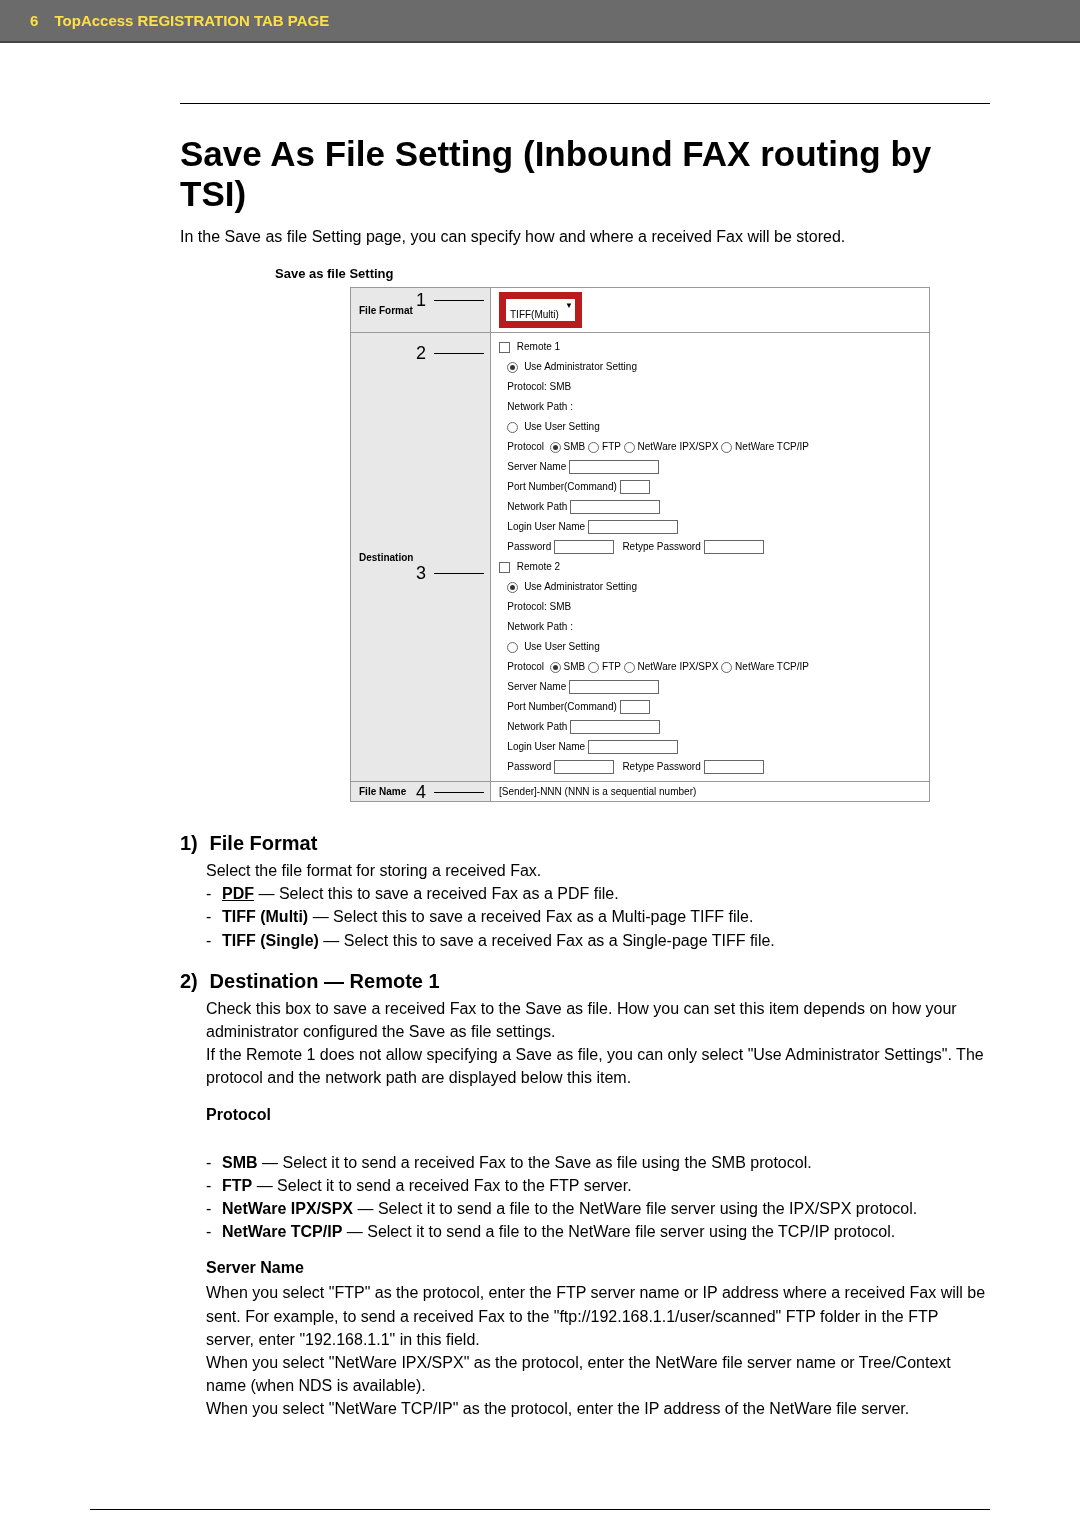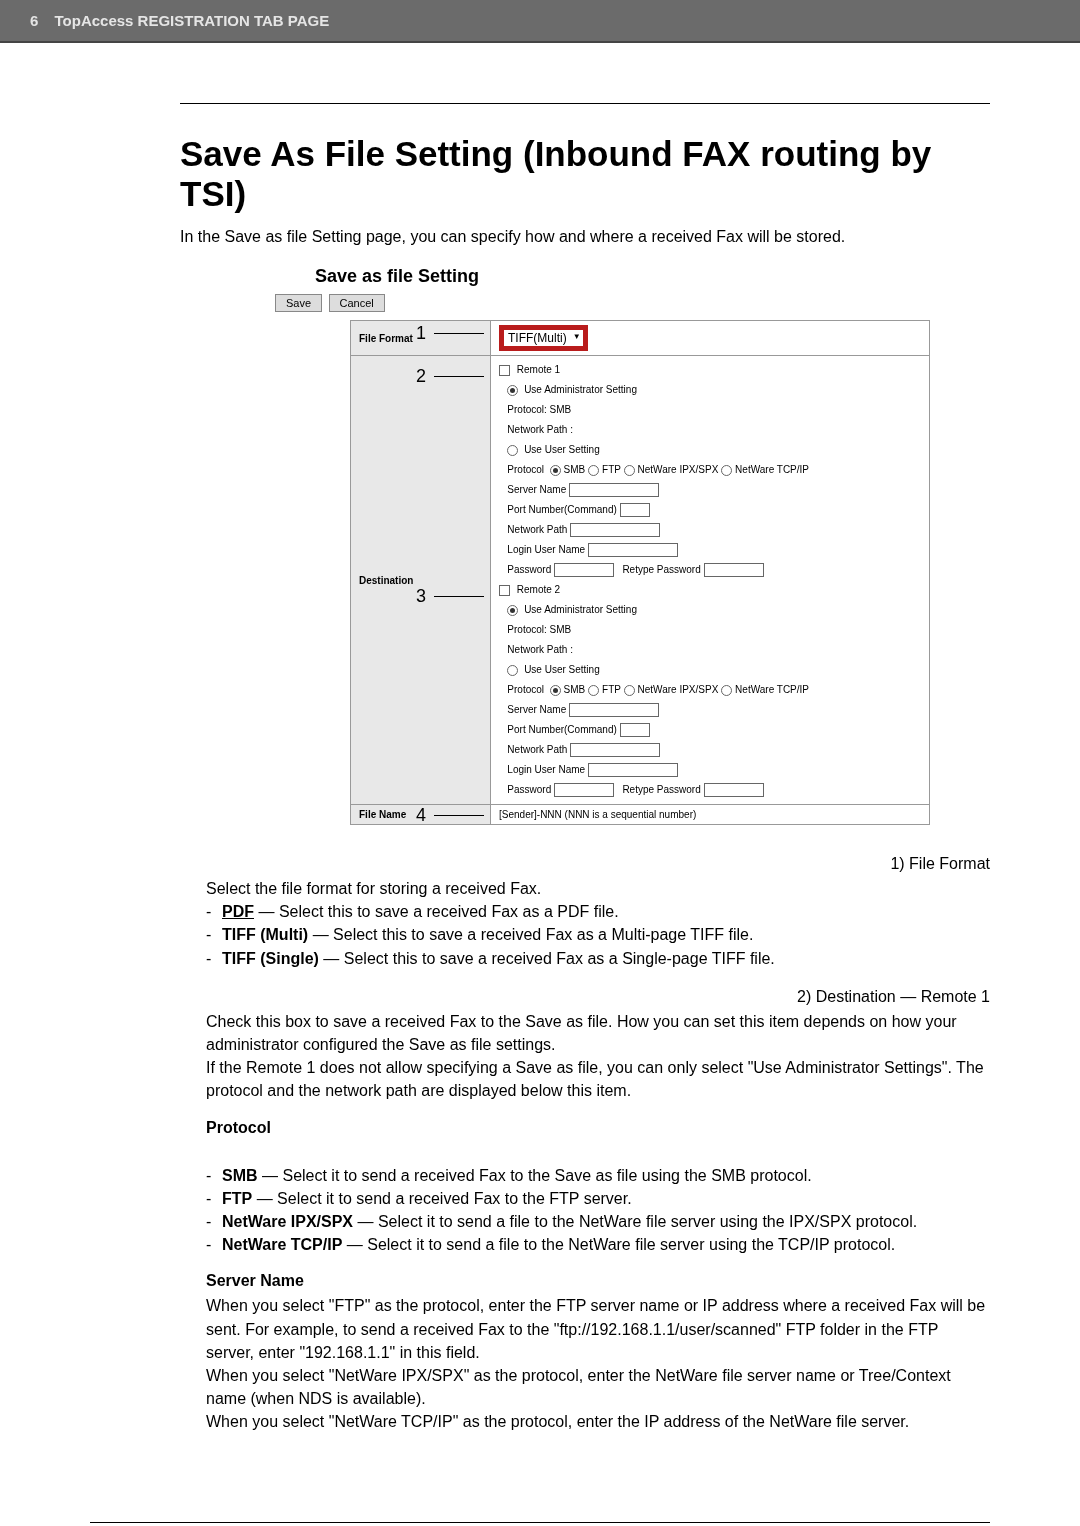--- a/index.html
+++ b/index.html
@@ -8,21 +8,21 @@
       box-sizing: border-box;
     }
     body {
       font-family: Arial, Helvetica, sans-serif;
       width: 1080px;
       background: #fff;
       color: #000;
     }
     .header-bar {
       background: #6b6b6b;
-      color: #e5e5e5;
+      color: #fde047;
       padding: 12px 30px;
       font-size: 15px;
       font-weight: bold;
       border-bottom: 2px solid #444;
     }
     .header-bar .chapter-num {
       margin-right: 12px;
     }
     .content {
       padding: 60px 90px 30px 180px;
@@ -39,22 +39,22 @@
     .intro {
       font-size: 16px;
       margin-bottom: 20px;
     }
     .screenshot-area {
       margin-left: 20px;
       margin-bottom: 30px;
     }
     .save-title {
       font-weight: bold;
-      font-size: 18px;
-      margin-left: 115px;
+      font-size: 13px;
+      margin-left: 75px;
       margin-bottom: 6px;
     }
     .btn-row {
       margin-left: 75px;
       margin-bottom: 8px;
     }
     .btn-grey {
       font-size: 11px;
       padding: 2px 10px;
       background: #ddd;
@@ -77,24 +77,24 @@
     .settings-table .label-cell {
       background: #e8e8e8;
       width: 140px;
       vertical-align: middle;
       font-weight: bold;
     }
     .settings-table .dest-cell {
       line-height: 2.0;
     }
     .dropdown {
-      border: 5px solid #b91c1c;
+      border: 7px solid #b91c1c;
       background: #fff;
-      padding: 1px 16px 1px 4px;
-      font-size: 12px;
+      padding: 10px 16px 1px 4px;
+      font-size: 10px;
       position: relative;
       display: inline-block;
     }
     .dropdown::after {
       content: "▼";
       font-size: 8px;
       position: absolute;
       right: 2px;
       top: 2px;
     }
@@ -131,24 +131,23 @@
       background: #fff;
       height: 14px;
       width: 90px;
       display: inline-block;
       vertical-align: middle;
     }
     .fmt-section {
       margin-bottom: 18px;
     }
     .fmt-heading {
-      font-size: 16px;
-      font-weight: normal;
+      font-size: 20px;
+      font-weight: bold;
       margin-bottom: 4px;
-      text-align: right;
     }
     .fmt-heading .num {
       display: inline-block;
       width: 24px;
     }
     .fmt-body {
       font-size: 16px;
       margin-left: 26px;
       line-height: 1.45;
     }
@@ -204,24 +203,20 @@
 </div>
 
 <div class="content">
   <div class="divider"></div>
 
   <h1>Save As File Setting (Inbound FAX routing by TSI)</h1>
   <p class="intro">In the Save as file Setting page, you can specify how and where a received Fax will be stored.</p>
 
   <div class="screenshot-area">
     <div class="save-title">Save as file Setting</div>
-    <div class="btn-row">
-      <button class="btn-grey">Save</button>
-      <button class="btn-grey">Cancel</button>
-    </div>
 
     <div class="rel-wrap">
       <table class="settings-table">
         <tbody>
             <tr>
           <td class="label-cell">File Format</td>
           <td style="position:relative;">
             <div class="callout-overlay" style="top:2px;">
               <span>1</span>
               <span class="ln"></span>

